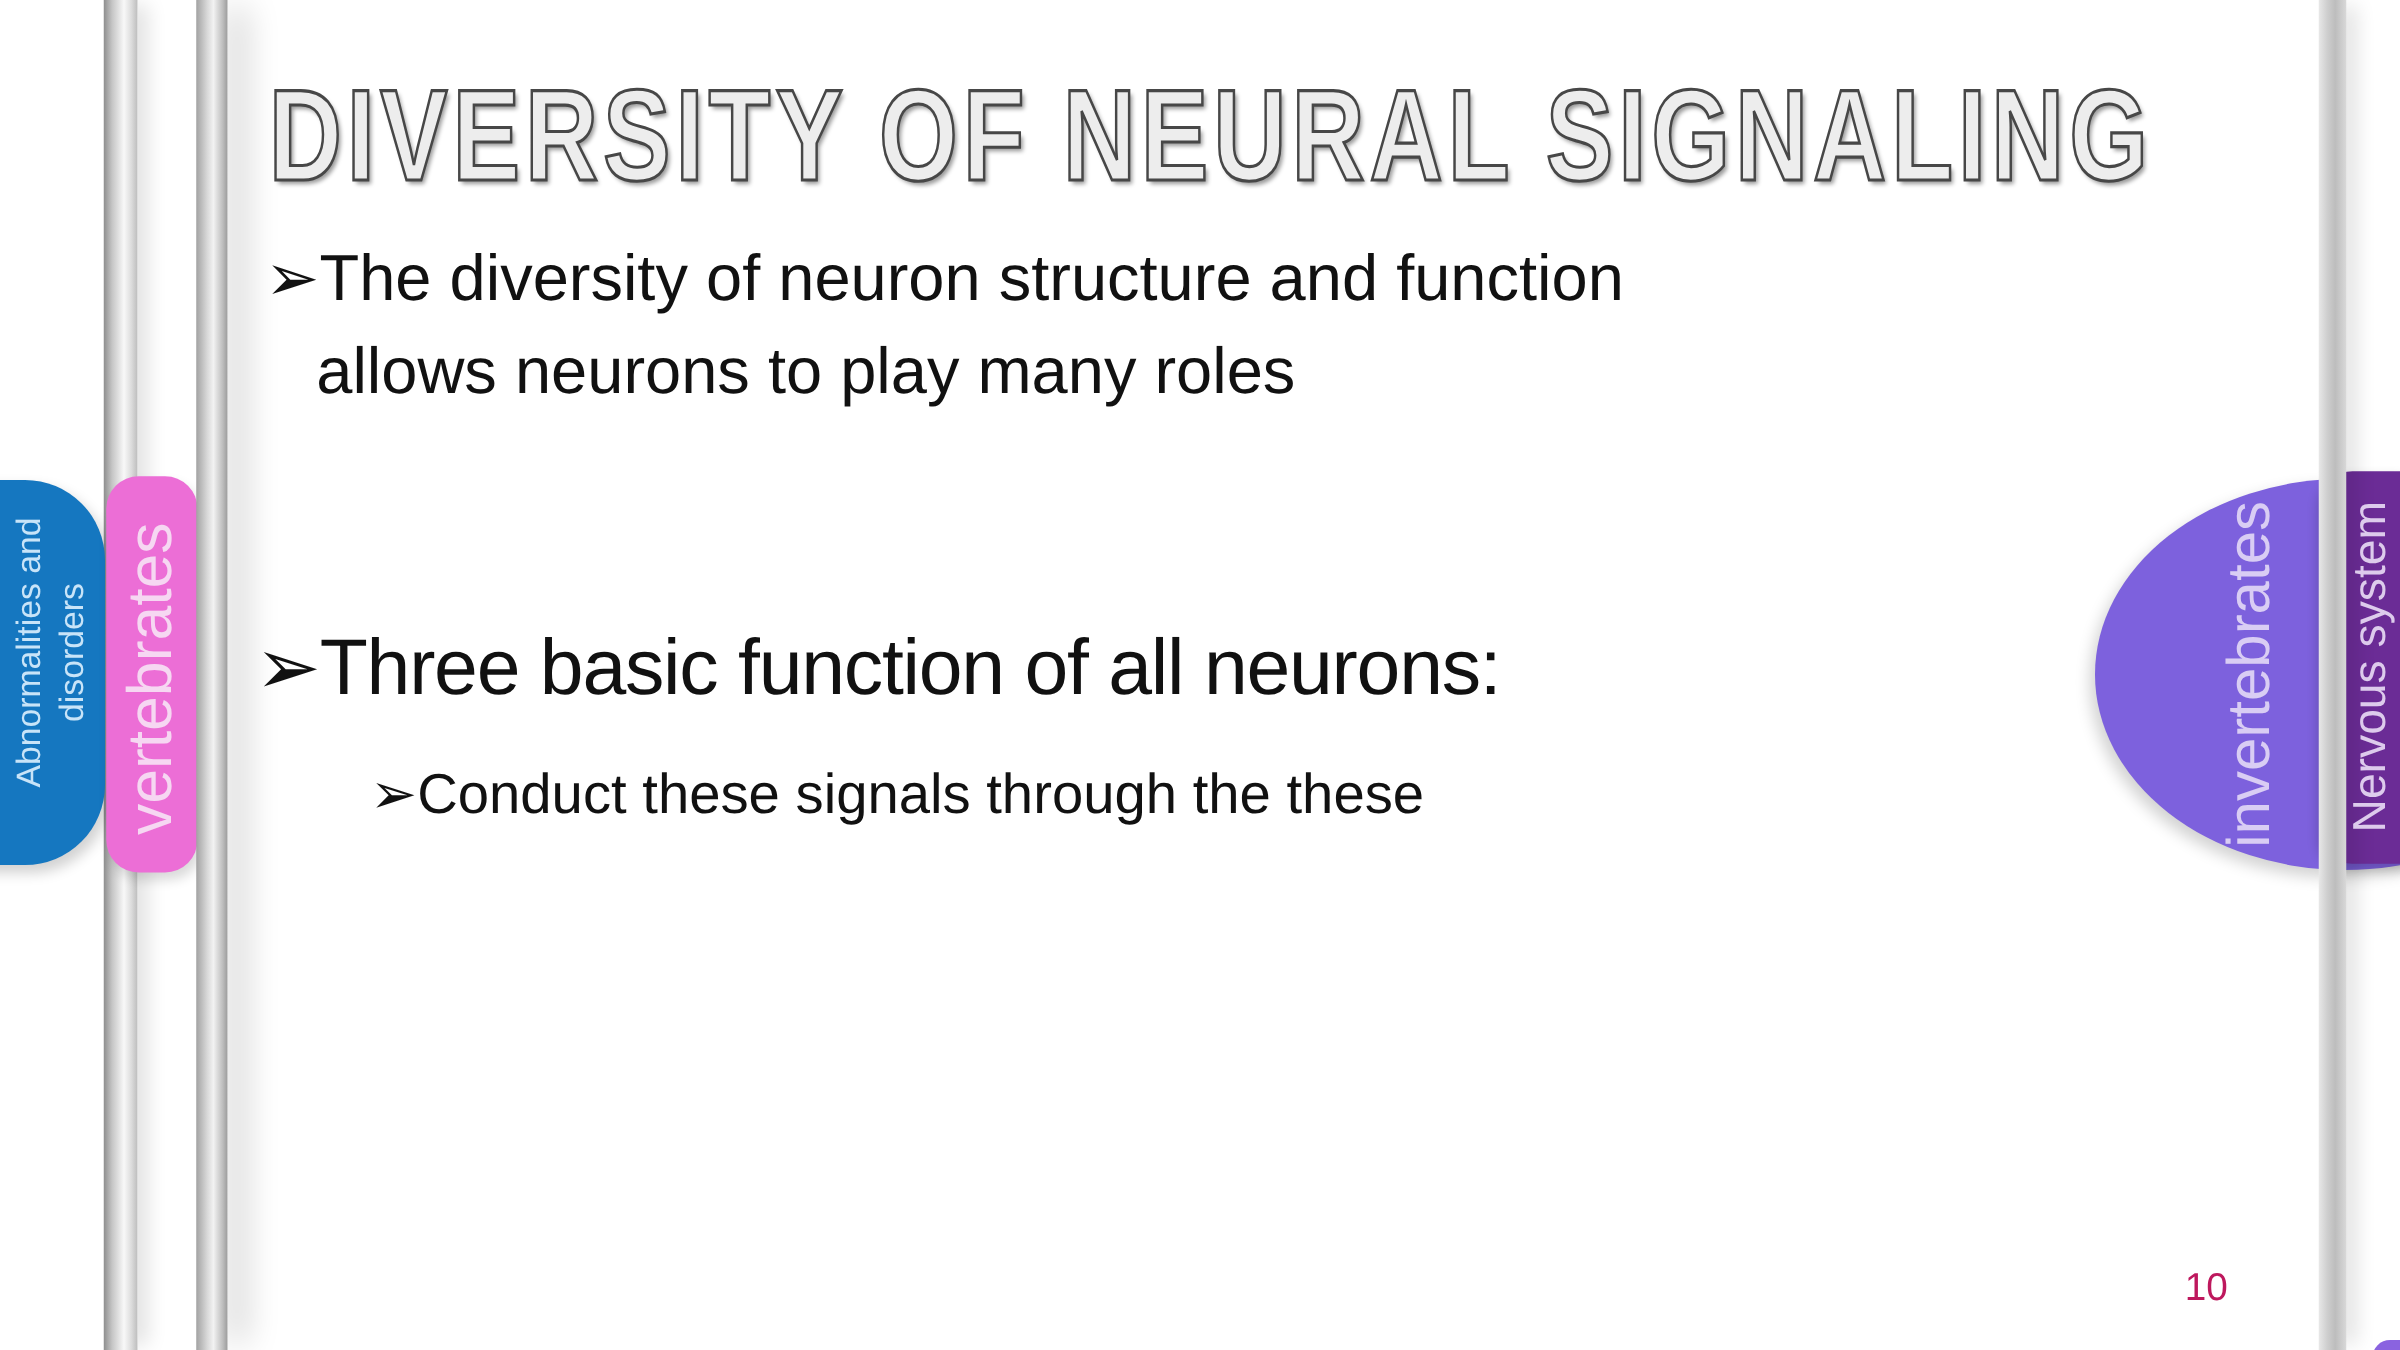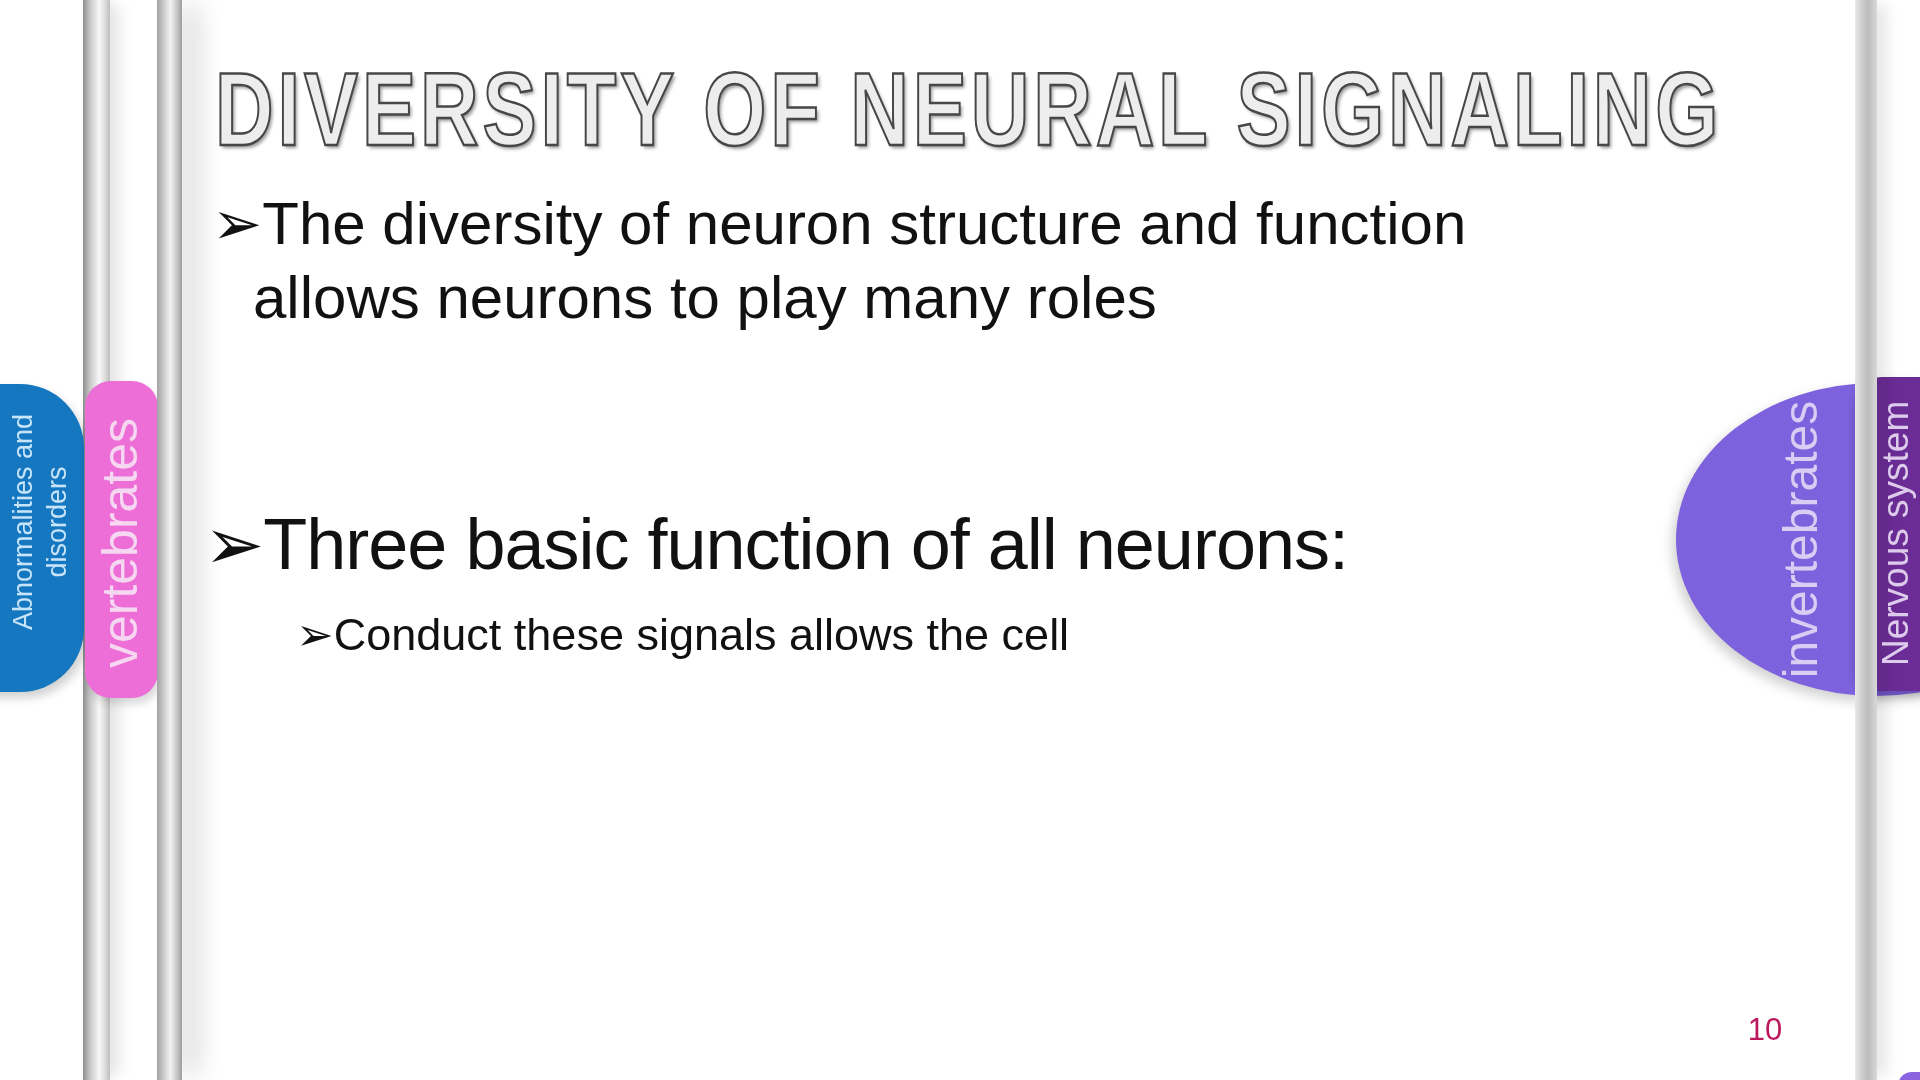--- a/index.html
+++ b/index.html
@@ -48,24 +48,24 @@
     font-size:37px; color:#ddcbec;}
   
   .title{position:absolute; left:215px; top:52px; z-index:6;
     font-size:104px; font-weight:bold; letter-spacing:5px; line-height:115px;
     white-space:nowrap; transform:scaleX(0.78); transform-origin:0 50%;
     color:#ededed; -webkit-text-stroke:2.5px #474747;
     text-shadow:3px 3px 4px rgba(0,0,0,.40);}
   
   .marker{font-family:"DejaVu Sans", sans-serif; color:#111;}
   .b1{position:absolute; left:212px; top:186px; z-index:6;
-    font-size:60px; line-height:74px; color:#111; white-space:nowrap;}
+    font-size:52px; line-height:74px; color:#111; white-space:nowrap;}
   .b1 .cont{padding-left:41px;}
-  .b2{position:absolute; left:204px; top:496px; z-index:6;
-    font-size:72px; letter-spacing:-1px; line-height:96px; color:#111; white-space:nowrap;}
+  .b2{position:absolute; left:204px; top:486px; z-index:6;
+    font-size:63px; letter-spacing:-1px; line-height:96px; color:#111; white-space:nowrap;}
   .subs{position:absolute; left:296px; top:607px; z-index:6;
     font-size:45px; line-height:55px; color:#111; white-space:nowrap;}
   .page-num{position:absolute; left:1740px; top:1012px; width:50px; z-index:6;
     font-size:31px; color:#be185d; text-align:center;}
 </style>
 </head>
 <body>
 
 <div class="slide">
 
@@ -94,18 +94,18 @@
   <div class="title">DIVERSITY OF NEURAL SIGNALING</div>
 
   <div class="b1">
     <div><span class="marker">➢</span><span>The diversity of neuron structure and function</span></div>
     <div class="cont">allows neurons to play many roles</div>
   </div>
 
   <div class="b2"><span class="marker">➢</span><span>Three basic function of all neurons:</span></div>
 
   <div class="subs">
-    <div><span class="marker">➢</span><span>Conduct these signals allows the cell</span></div>
+    <div><span class="marker">➢</span><span>Conduct these signals through the these</span></div>
   </div>
 
   <div class="page-num">10</div>
 
 </div>
 
 </body></html>

